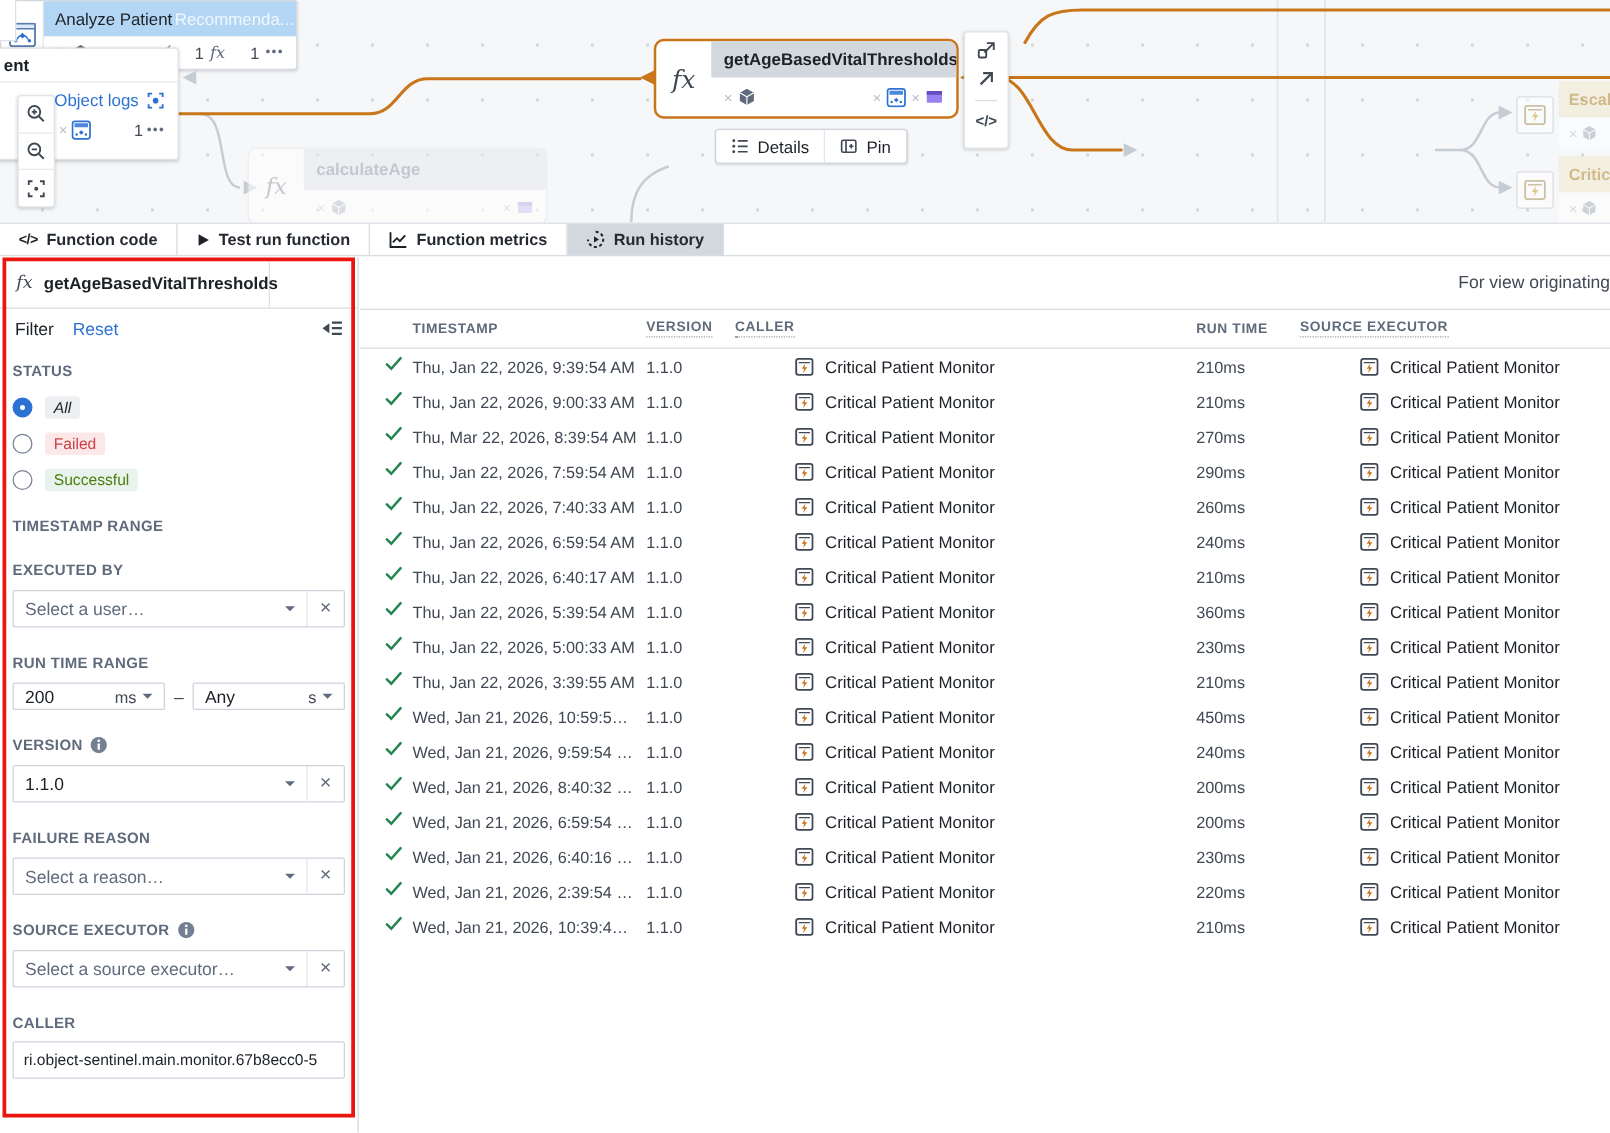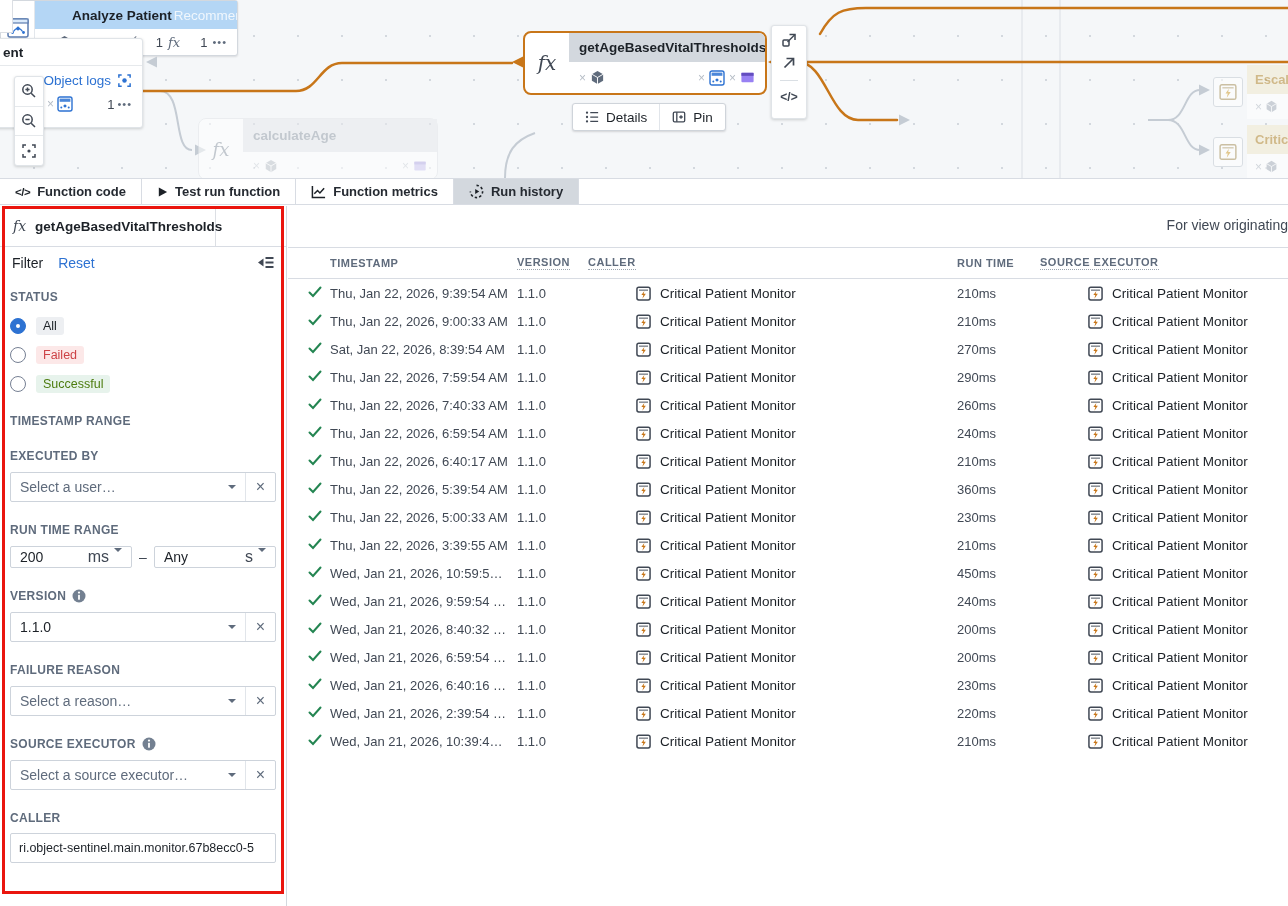--- a/index.html
+++ b/index.html
@@ -65,21 +65,21 @@
   #rail .code { font-size:12px; font-weight:700; color:#404854; }
 
   
   #apnode { left:910px; top:92px; width:238px; height:56px; display:flex; z-index:2;
     background:#fff; border:1px solid #d3d8de; border-radius:3px; box-shadow:0 1px 2px rgba(17,20,24,.12); }
   #apnode .iconcell { width:34px; display:flex; align-items:center; justify-content:center;
     border-right:1px solid #e3e7ec; }
   #apnode .right { flex:1; display:flex; flex-direction:column; min-width:0; }
   #apnode .nhead { height:28px; background:#b4d6f5; display:flex; align-items:center;
     padding:0 9px; font-size:13.5px; white-space:nowrap; overflow:hidden; }
-  #apnode .nhead .t { font-weight:700; color:#1c2127;margin-left:28px; }
+  #apnode .nhead .t { font-weight:400; color:#1c2127; }
   #apnode .nhead .t2 { color:rgba(255,255,255,.8); margin-left:2px; }
   #apnode .nbody { flex:1; display:flex; align-items:center; gap:5px; padding:0 10px; }
 
   
   .autonode { position:absolute; display:flex; align-items:center; gap:4px; opacity:.55; z-index:2; }
   .autonode .boltbox { width:30px; height:30px; background:#fff; border:1px solid #c3cad2;
     border-radius:3px; display:flex; align-items:center; justify-content:center; }
   .autonode .body { width:80px; }
   .autonode .yhead { height:29px; background:#f1e9ce; display:flex; align-items:center;
     padding-left:8px; font-weight:700; font-size:13px; color:#b3872f; white-space:nowrap; }
@@ -107,21 +107,21 @@
   #phead .fxg { font-size:14px; color:#404854; }
   #phead .fname { font-size:13.5px; font-weight:700; color:#1c2127; }
   #filterrow { height:31px; display:flex; align-items:center; padding:0 12px; gap:15px; }
   #filterrow .flt { font-size:14px; color:#1c2127; }
   #filterrow .rst { font-size:14px; color:#2d72d2; cursor:pointer; flex:1; }
   #pbody { padding:0 10px; }
   .flabel { display:flex; align-items:center; gap:6px; margin-top:21px; font-size:12px;
     font-weight:700; color:#5f6b7c; letter-spacing:.3px; }
   .flabel.first { margin-top:12px; }
   .radio-row { display:flex; align-items:center; gap:10px; margin-top:11px; }
-  .radio-row.first { margin-top:13px; }
+  .radio-row.first { margin-top:13px;font-style:italic; }
   .rdot { width:16px; height:16px; border-radius:50%; border:1px solid #768093; background:#fff; position:relative; }
   .rdot.on { background:#2d72d2; border-color:#2d72d2; }
   .rdot.on::after { content:""; position:absolute; inset:5px; background:#fff; border-radius:50%; }
   .badge { font-size:12.5px; padding:2px 7px; border-radius:3px; }
   .badge.all { background:#edeff2; color:#1c2127; }
   .badge.failed { background:#fce8e8; color:#cd4246; }
   .badge.success { background:#e7f3ec; color:#4d7c0f; }
   .sel { margin-top:9px; height:30px; border:1px solid #cdd3db; border-radius:2px; background:#fff;
     display:flex; align-items:center; font-size:14px; color:#1c2127; }
   .sel .cal { padding-left:8px; display:flex; }
@@ -129,21 +129,21 @@
   .sel .val.ph { color:#5f6b7c; }
   .caret { width:0; height:0; border-left:4px solid transparent; border-right:4px solid transparent;
     border-top:4.5px solid #5f6b7c; }
   .sel .caret-cell { width:26px; display:flex; justify-content:center; }
   .sel .clear { width:30px; align-self:stretch; border-left:1px solid #e1e5ea; display:flex;
     align-items:center; justify-content:center; color:#5f6b7c; font-size:16px; }
   .rt-row { display:flex; align-items:center; gap:7px; margin-top:9px; }
   .rt-box { flex:1; height:22px; border:1px solid #cdd3db; border-radius:2px; background:#fff;
     display:flex; align-items:center; }
   .rt-box .v { flex:1; padding-left:9px; font-size:14px; color:#1c2127; }
-  .rt-box .unit { display:flex; gap:5px; padding-right:9px; font-size:16px; color:#404854; }
+  .rt-box .unit { display:flex; align-items:center; gap:5px; padding-right:9px; font-size:13px; color:#404854; }
   .dash { color:#404854; font-size:14px; }
   #callerinput { margin-top:8px; width:100%; height:30px; border:1px solid #cdd3db; border-radius:2px;
     padding:0 8px; font-size:12.5px; color:#1c2127; font-family:"Liberation Sans",sans-serif; background:#fff; }
 
   
   #annot { position:absolute; left:2px; top:0px; width:282px; height:688px;
     border:3px solid #ea150e; z-index:20; pointer-events:none; }
 
   
   #main { position:absolute; left:288px; top:0; width:1000px; height:700px; background:#fff; }
@@ -612,21 +612,21 @@
       <span>Critical Patient Monitor</span>
     </span>
   </div>
 
   <div class="trow tgrid">
     <span>
       <svg width="14" height="12" viewBox="0 0 14 12">
         <path d="M1.5 6.5 5 10 12.5 1.5" fill="none" stroke="#238551" stroke-width="2" stroke-linecap="round"></path>
       </svg>
     </span>
-    <span class="ts">Sat, Jan 22, 2026, 8:39:54 AM</span>
+    <span class="ts">Thu, Mar 22, 2026, 8:39:54 AM</span>
     <span class="ver">1.1.0</span>
     <span class="withicon">
       <span class="boltic">
         <svg width="15" height="15" viewBox="0 0 16 16">
           <rect x="1" y="1.2" width="14" height="13.6" rx="2" fill="#fff" stroke="#404854" stroke-width="1.6"></rect>
           <path d="M3.2 4.4h9.6" stroke="#404854" stroke-width="1"></path>
           <path d="M8.9 5.2 5.7 9.7h2.1l-1 3.8 3.7-5.2H8.2l.7-3.1Z" fill="#c87619"></path>
         </svg>
       </span>
       <span>Critical Patient Monitor</span>

